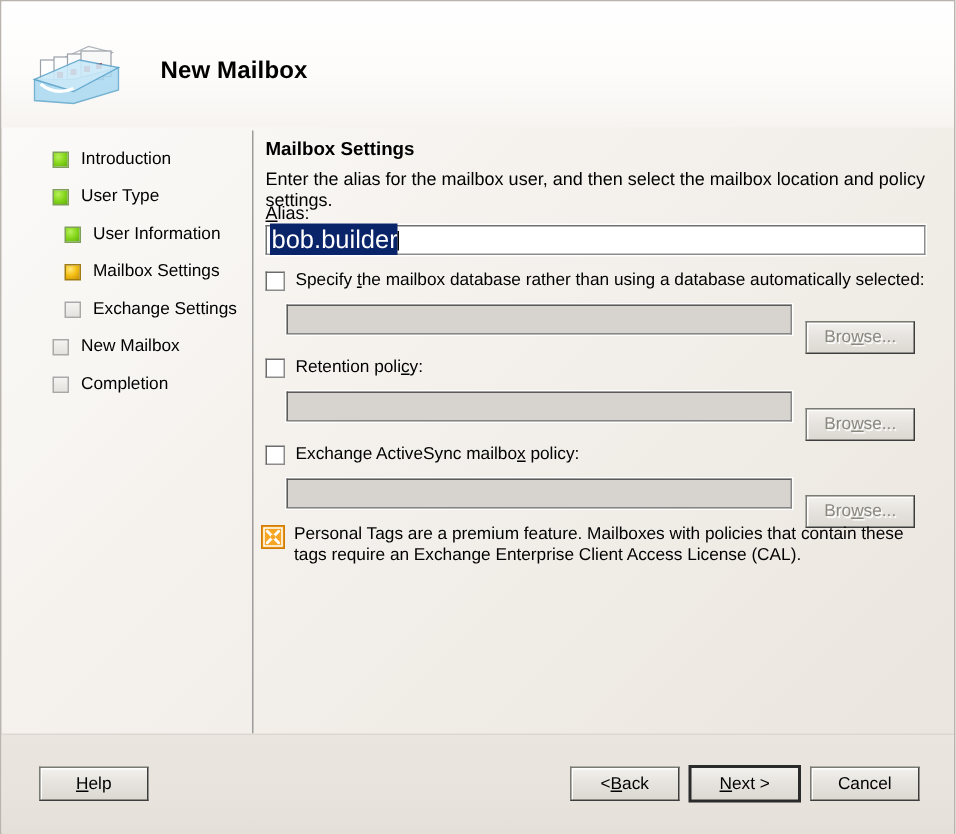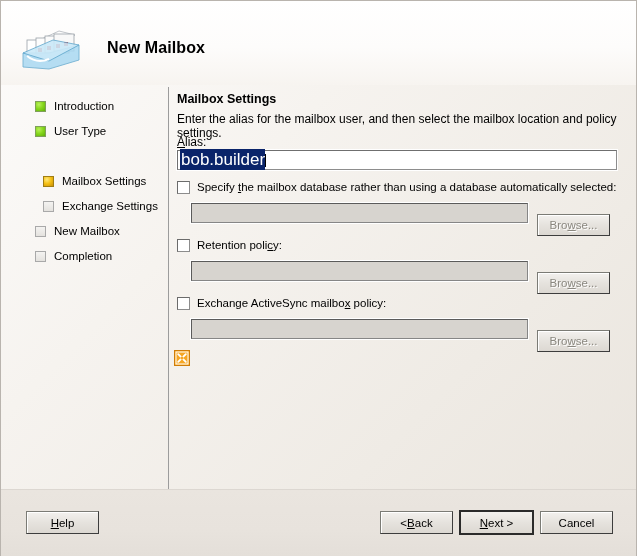--- a/index.html
+++ b/index.html
@@ -275,20 +275,24 @@
     <div class="nav-item lvl0" style="top:12px">
       <span class="step-box done"></span>
       <span class="nav-label">Introduction</span>
     </div>
 
     <div class="nav-item lvl0" style="top:37px">
       <span class="step-box done"></span>
       <span class="nav-label">User Type</span>
     </div>
 
+    <div class="nav-item lvl1" style="top:62px">
+      <span class="step-box done"></span>
+      <span class="nav-label">User Information</span>
+    </div>
 
     <div class="nav-item lvl1" style="top:87px">
       <span class="step-box current"></span>
       <span class="nav-label">Mailbox Settings</span>
     </div>
 
     <div class="nav-item lvl1" style="top:112px">
       <span class="step-box pending"></span>
       <span class="nav-label">Exchange Settings</span>
     </div>
@@ -357,20 +361,21 @@
       </div>
 
     <div id="warn-icon">
       <svg width="16" height="16" viewBox="0 0 16 16">
         <rect x="0.5" y="0.5" width="15" height="15" fill="#f6a623" stroke="#d07c06" stroke-width="1"></rect>
         <rect x="2" y="2" width="12" height="12" fill="none" stroke="#ffffff" stroke-width="1"></rect>
         <path d="M4.2 4.2 L11.8 11.8 M11.8 4.2 L4.2 11.8" stroke="#ffffff" stroke-width="1.9" stroke-linecap="round"></path>
         <circle cx="8" cy="8" r="1.6" fill="#f6a623"></circle>
       </svg>
     </div>
+    <div id="warn-text">Personal Tags are a premium feature. Mailboxes with policies that contain these tags require an Exchange Enterprise Client Access License (CAL).</div>
 
   </div>
 
   <div id="footer">
     <div class="btn" style="left:25px; top:21px; width:73px;">
         <span class="mn">H</span>
         <span>elp</span>
       </div>
 
     <div class="btn" style="left:379px; top:21px; width:73px;">

